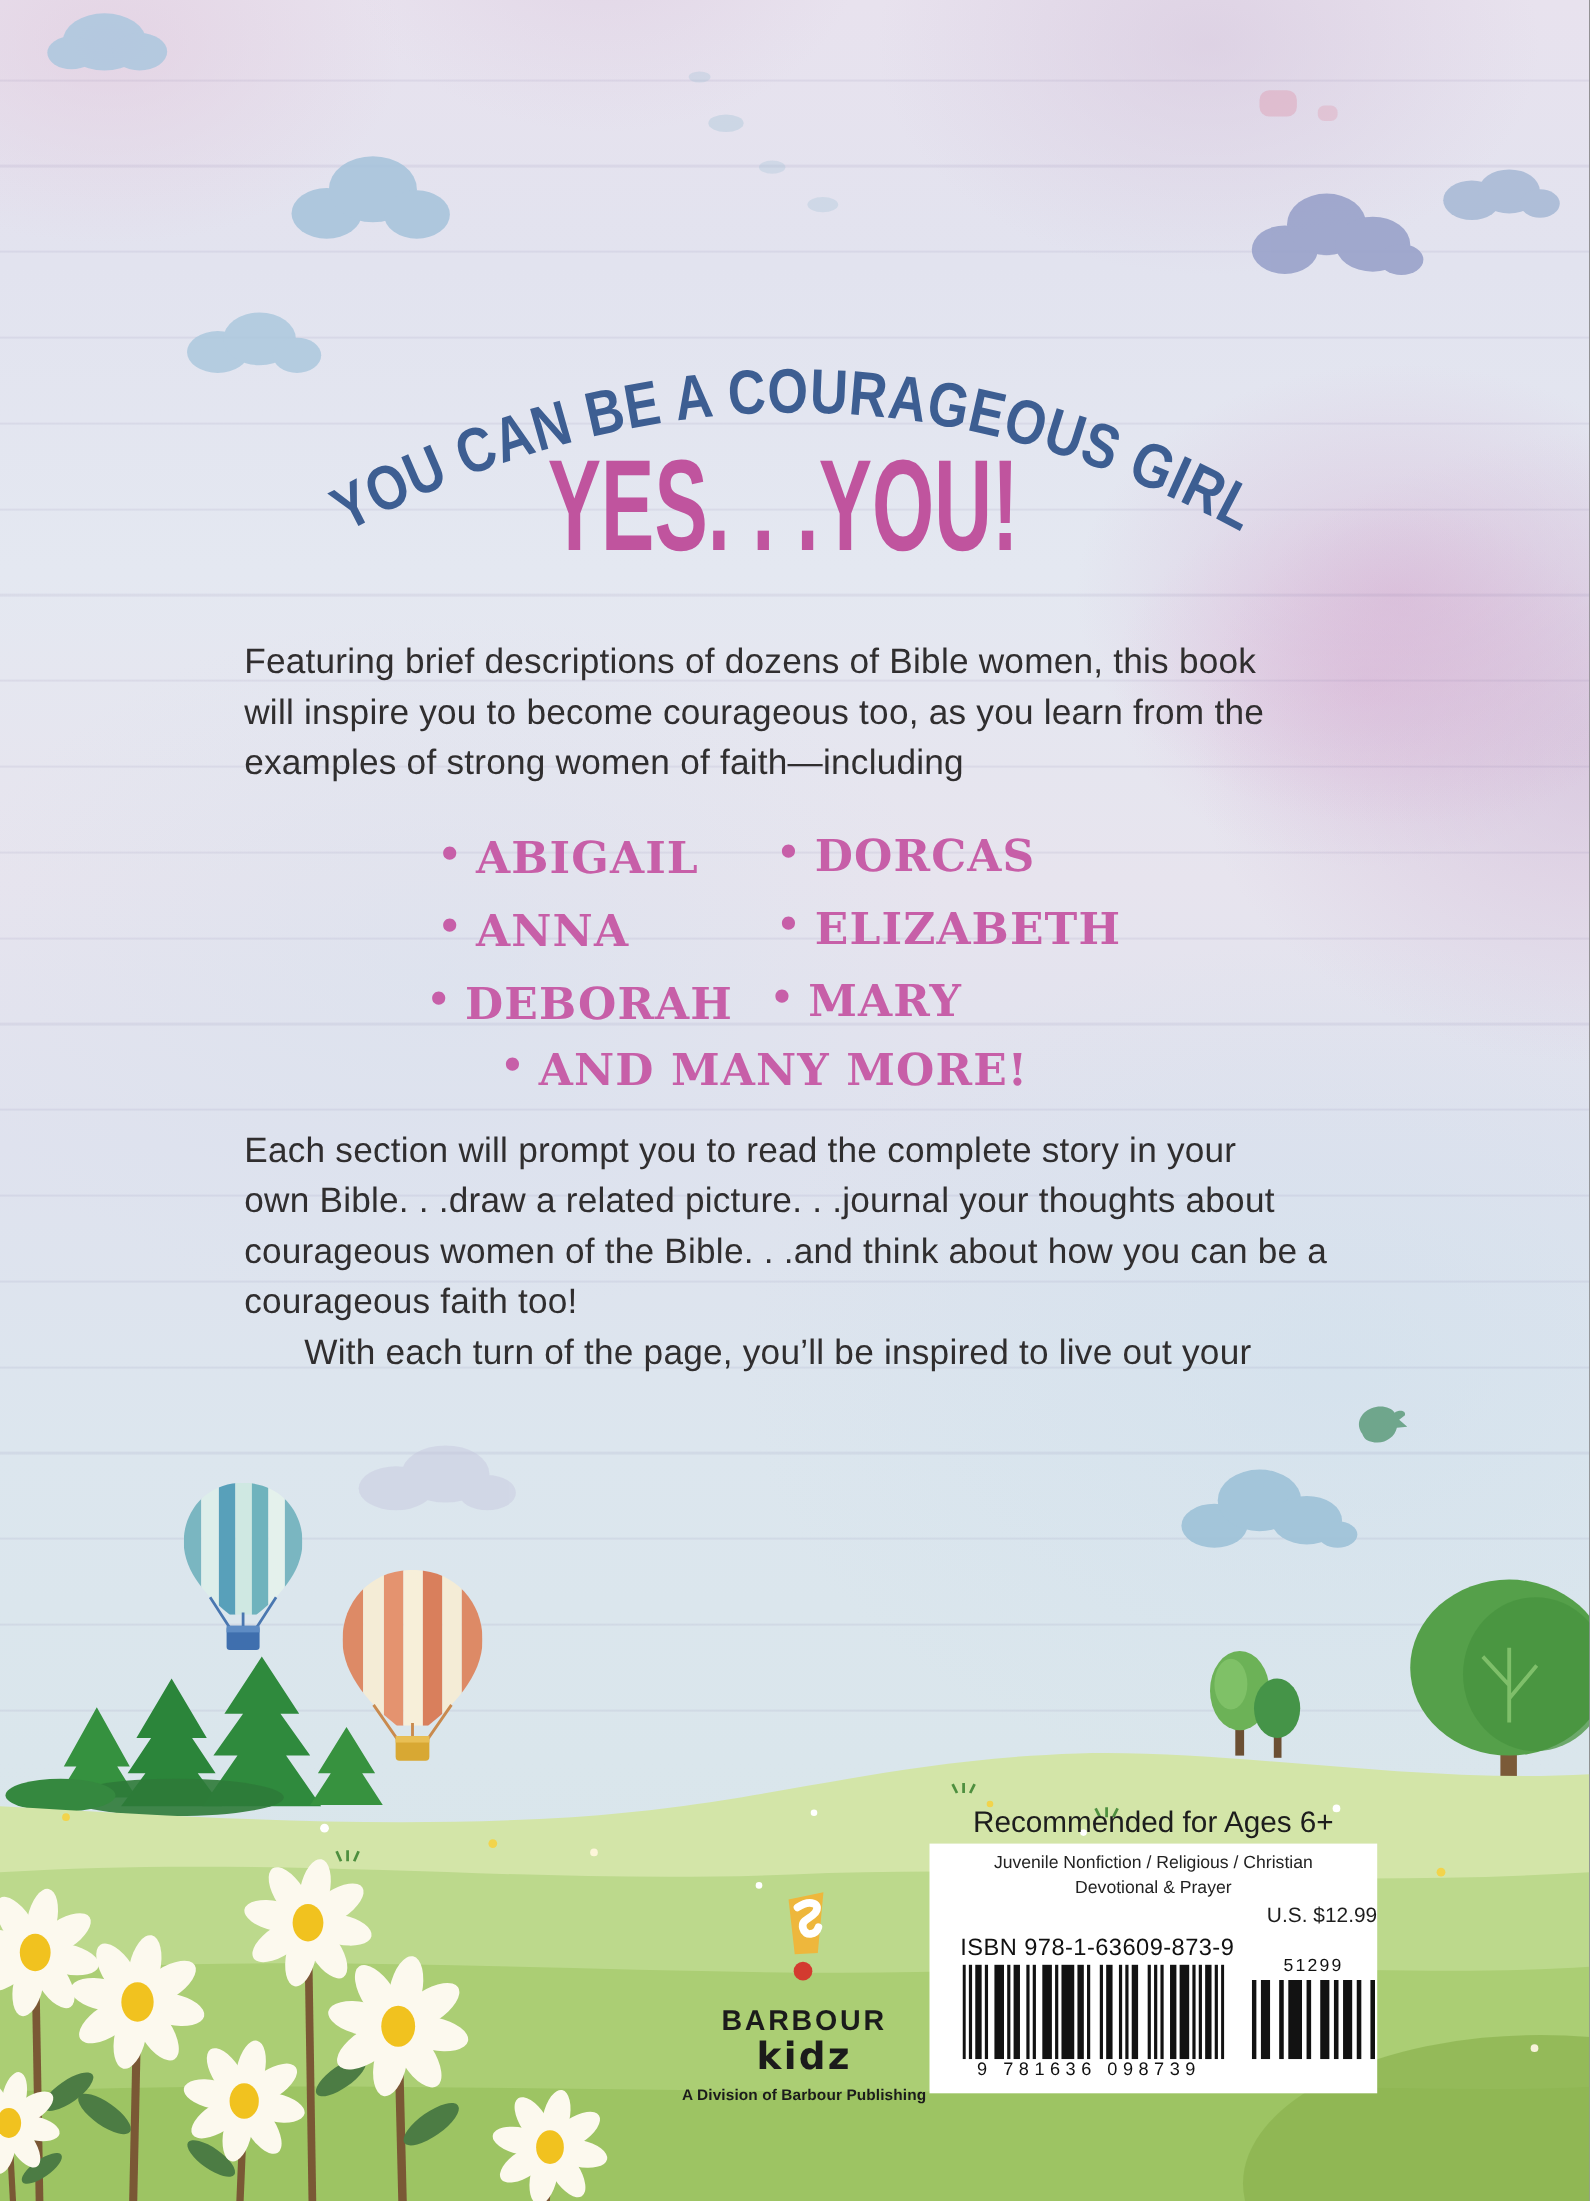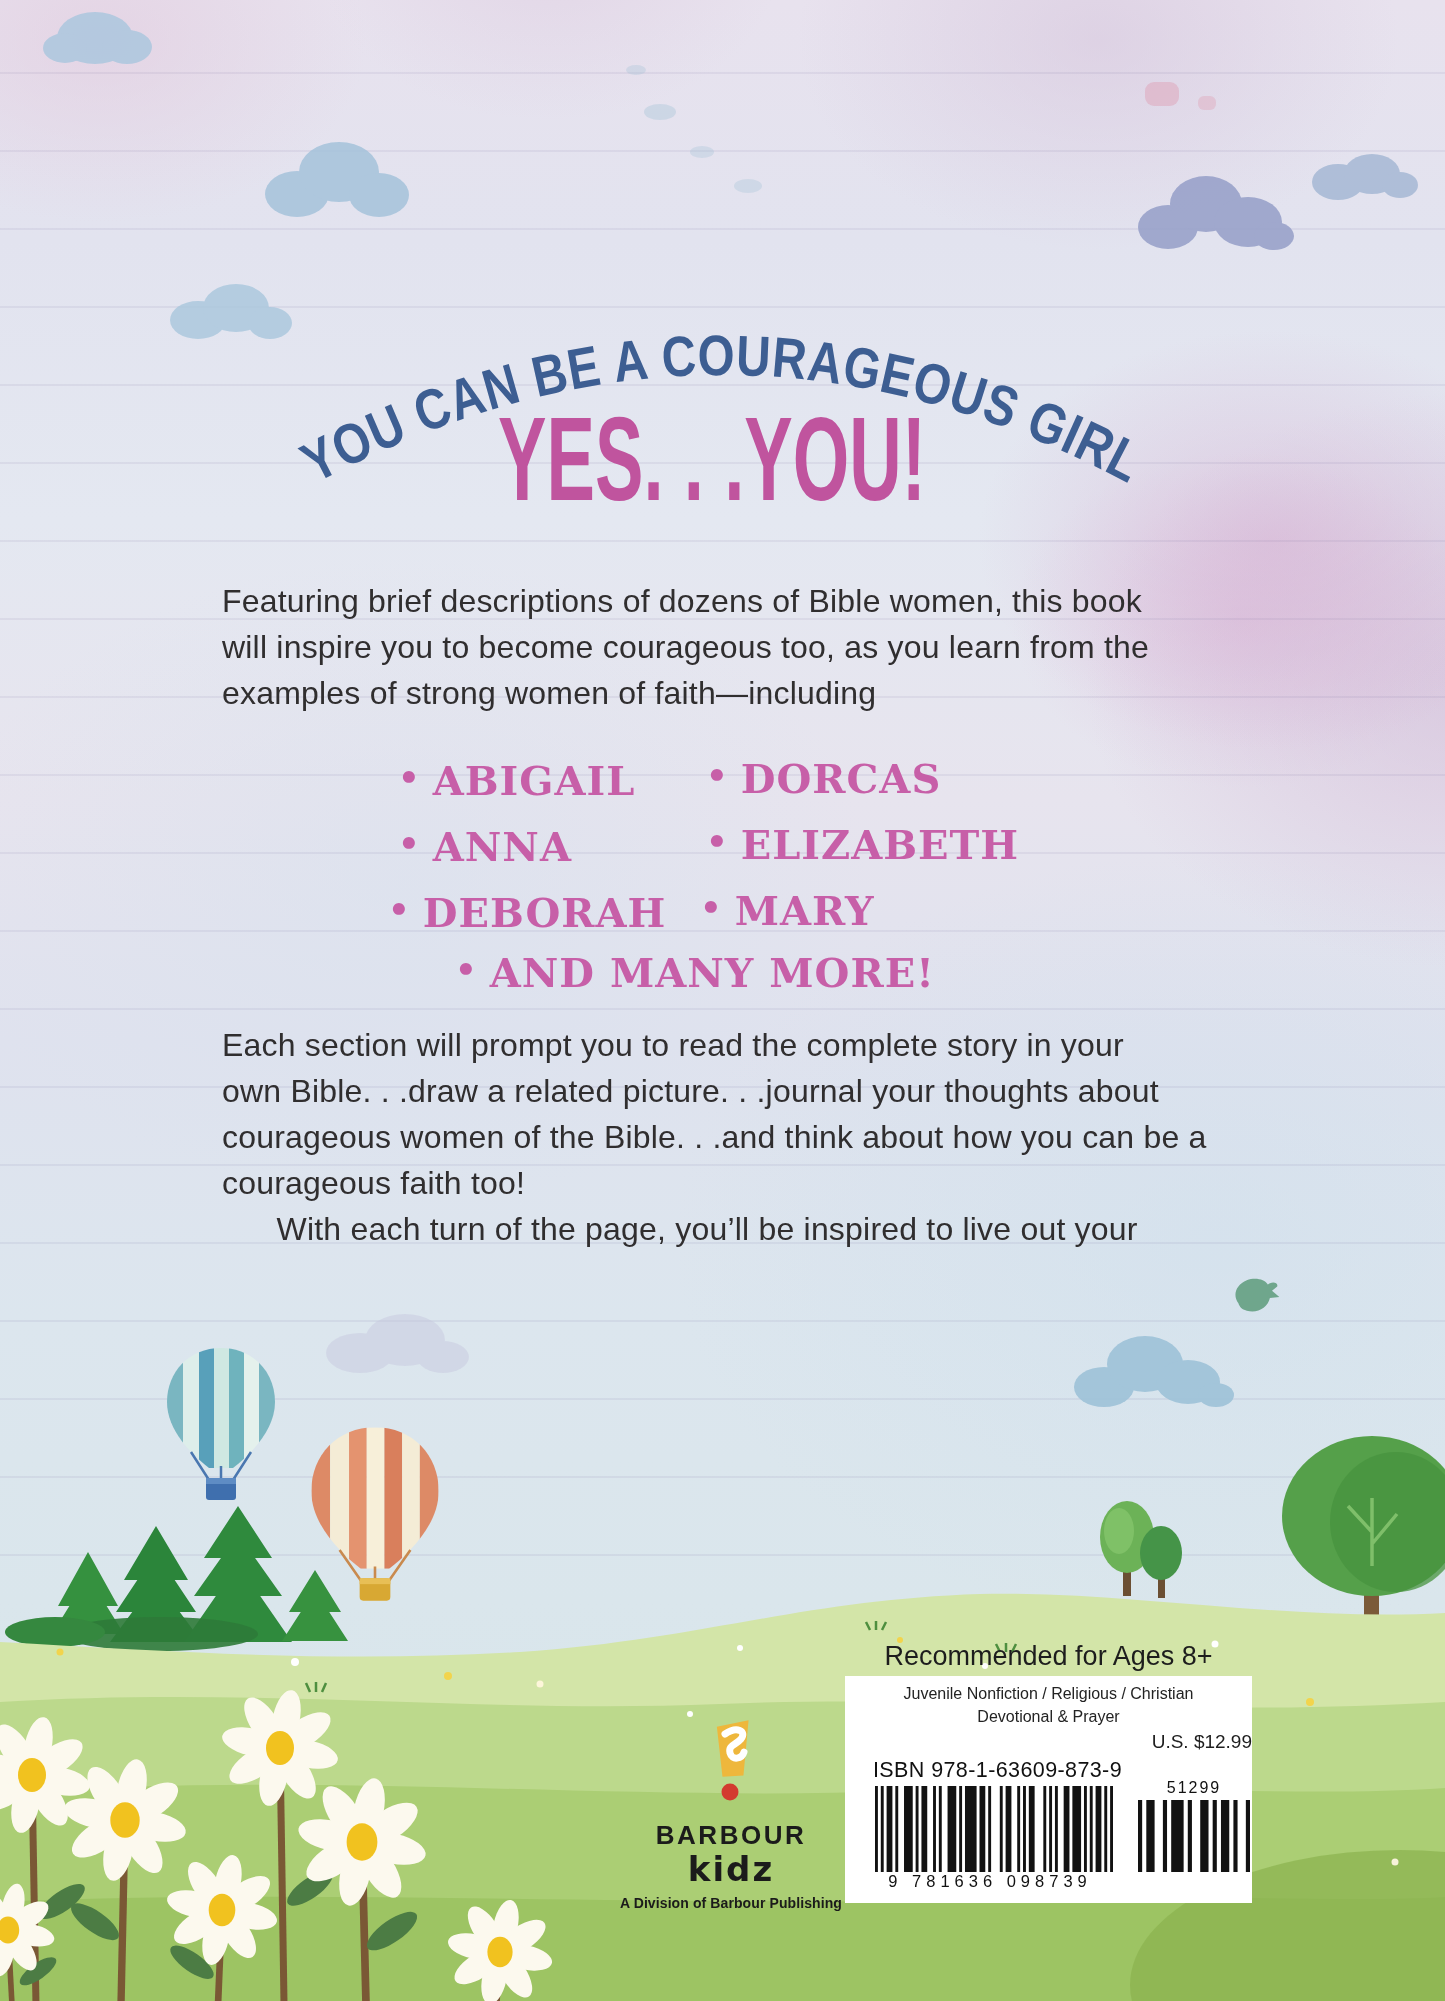--- a/index.html
+++ b/index.html
@@ -306,21 +306,21 @@
   </div>
 
   <div class="para" style="top:1022px">
       <div>Each section will prompt you to read the complete story in your</div>
       <div>own Bible. . .draw a related picture. . .journal your thoughts about</div>
       <div>courageous women of the Bible. . .and think about how you can be a</div>
       <div>courageous faith too!</div>
       <div>      With each turn of the page, you’ll be inspired to live out your</div>
     </div>
 
-  <div class="ages">Recommended for Ages 8+</div>
+  <div class="ages">Recommended for Ages 6+</div>
 
   <div class="isbnbox">
     <div class="cat" style="top:9px">Juvenile Nonfiction / Religious / Christian</div>
     <div class="cat" style="top:32px">Devotional &amp; Prayer</div>
     <div class="price">U.S. $12.99</div>
     <div class="isbn">ISBN 978-1-63609-873-9</div>
     <svg id="barsMain" class="abs" style="left:30px;top:110px" width="238" height="86" fill="#121212">
         <rect x="0.00" y="0" width="2.90" height="86"></rect>
         <rect x="5.80" y="0" width="2.90" height="86"></rect>
         <rect x="11.61" y="0" width="5.80" height="86"></rect>

